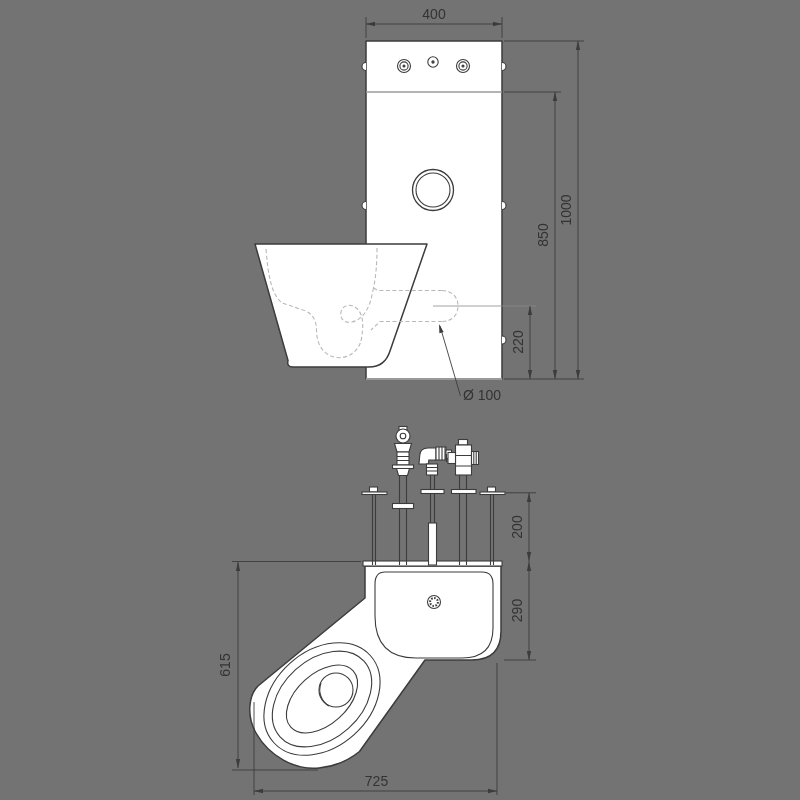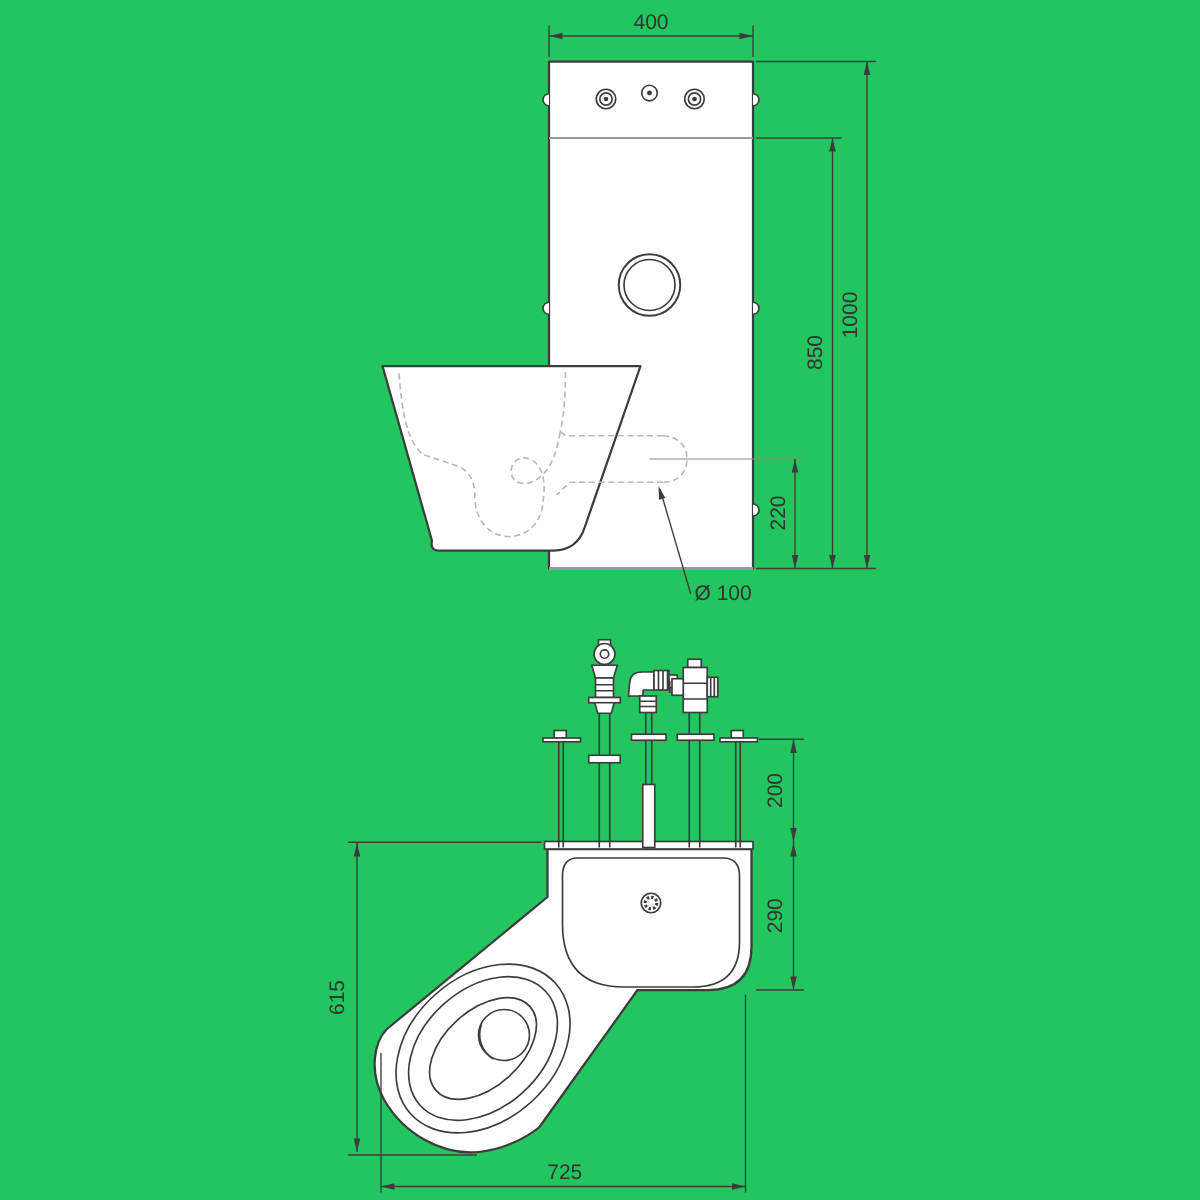--- a/index.html
+++ b/index.html
@@ -1,16 +1,16 @@
 <!DOCTYPE html>
 <html><head>
 <meta charset="utf-8">
 <style>
   html,body{margin:0;padding:0;background:#ffffff;}
-  .stage{width:800px;height:800px;position:relative;background:#22c55e;overflow:hidden;}
+  .stage{width:800px;height:800px;position:relative;background:#737373;overflow:hidden;}
   svg{display:block;}
   text{font-family:"Liberation Sans","DejaVu Sans",sans-serif;font-size:14px;fill:#333333;}
   .outline{fill:#ffffff;stroke:#3c3c3c;stroke-width:1.5;stroke-linejoin:round;}
   .thin{fill:none;stroke:#3c3c3c;stroke-width:1.1;}
   .thinw{fill:#ffffff;stroke:#3c3c3c;stroke-width:1.1;}
   .dim{fill:none;stroke:#3c3c3c;stroke-width:0.9;}
   .gray{fill:none;stroke:#9a9a9a;stroke-width:1.3;}
   .lgray{fill:none;stroke:#8a8a8a;stroke-width:0.8;}
   .hidden{fill:none;stroke:#b8b8b8;stroke-width:1.1;stroke-dasharray:4 2.5;}
   .arr{fill:#3c3c3c;stroke:none;}

